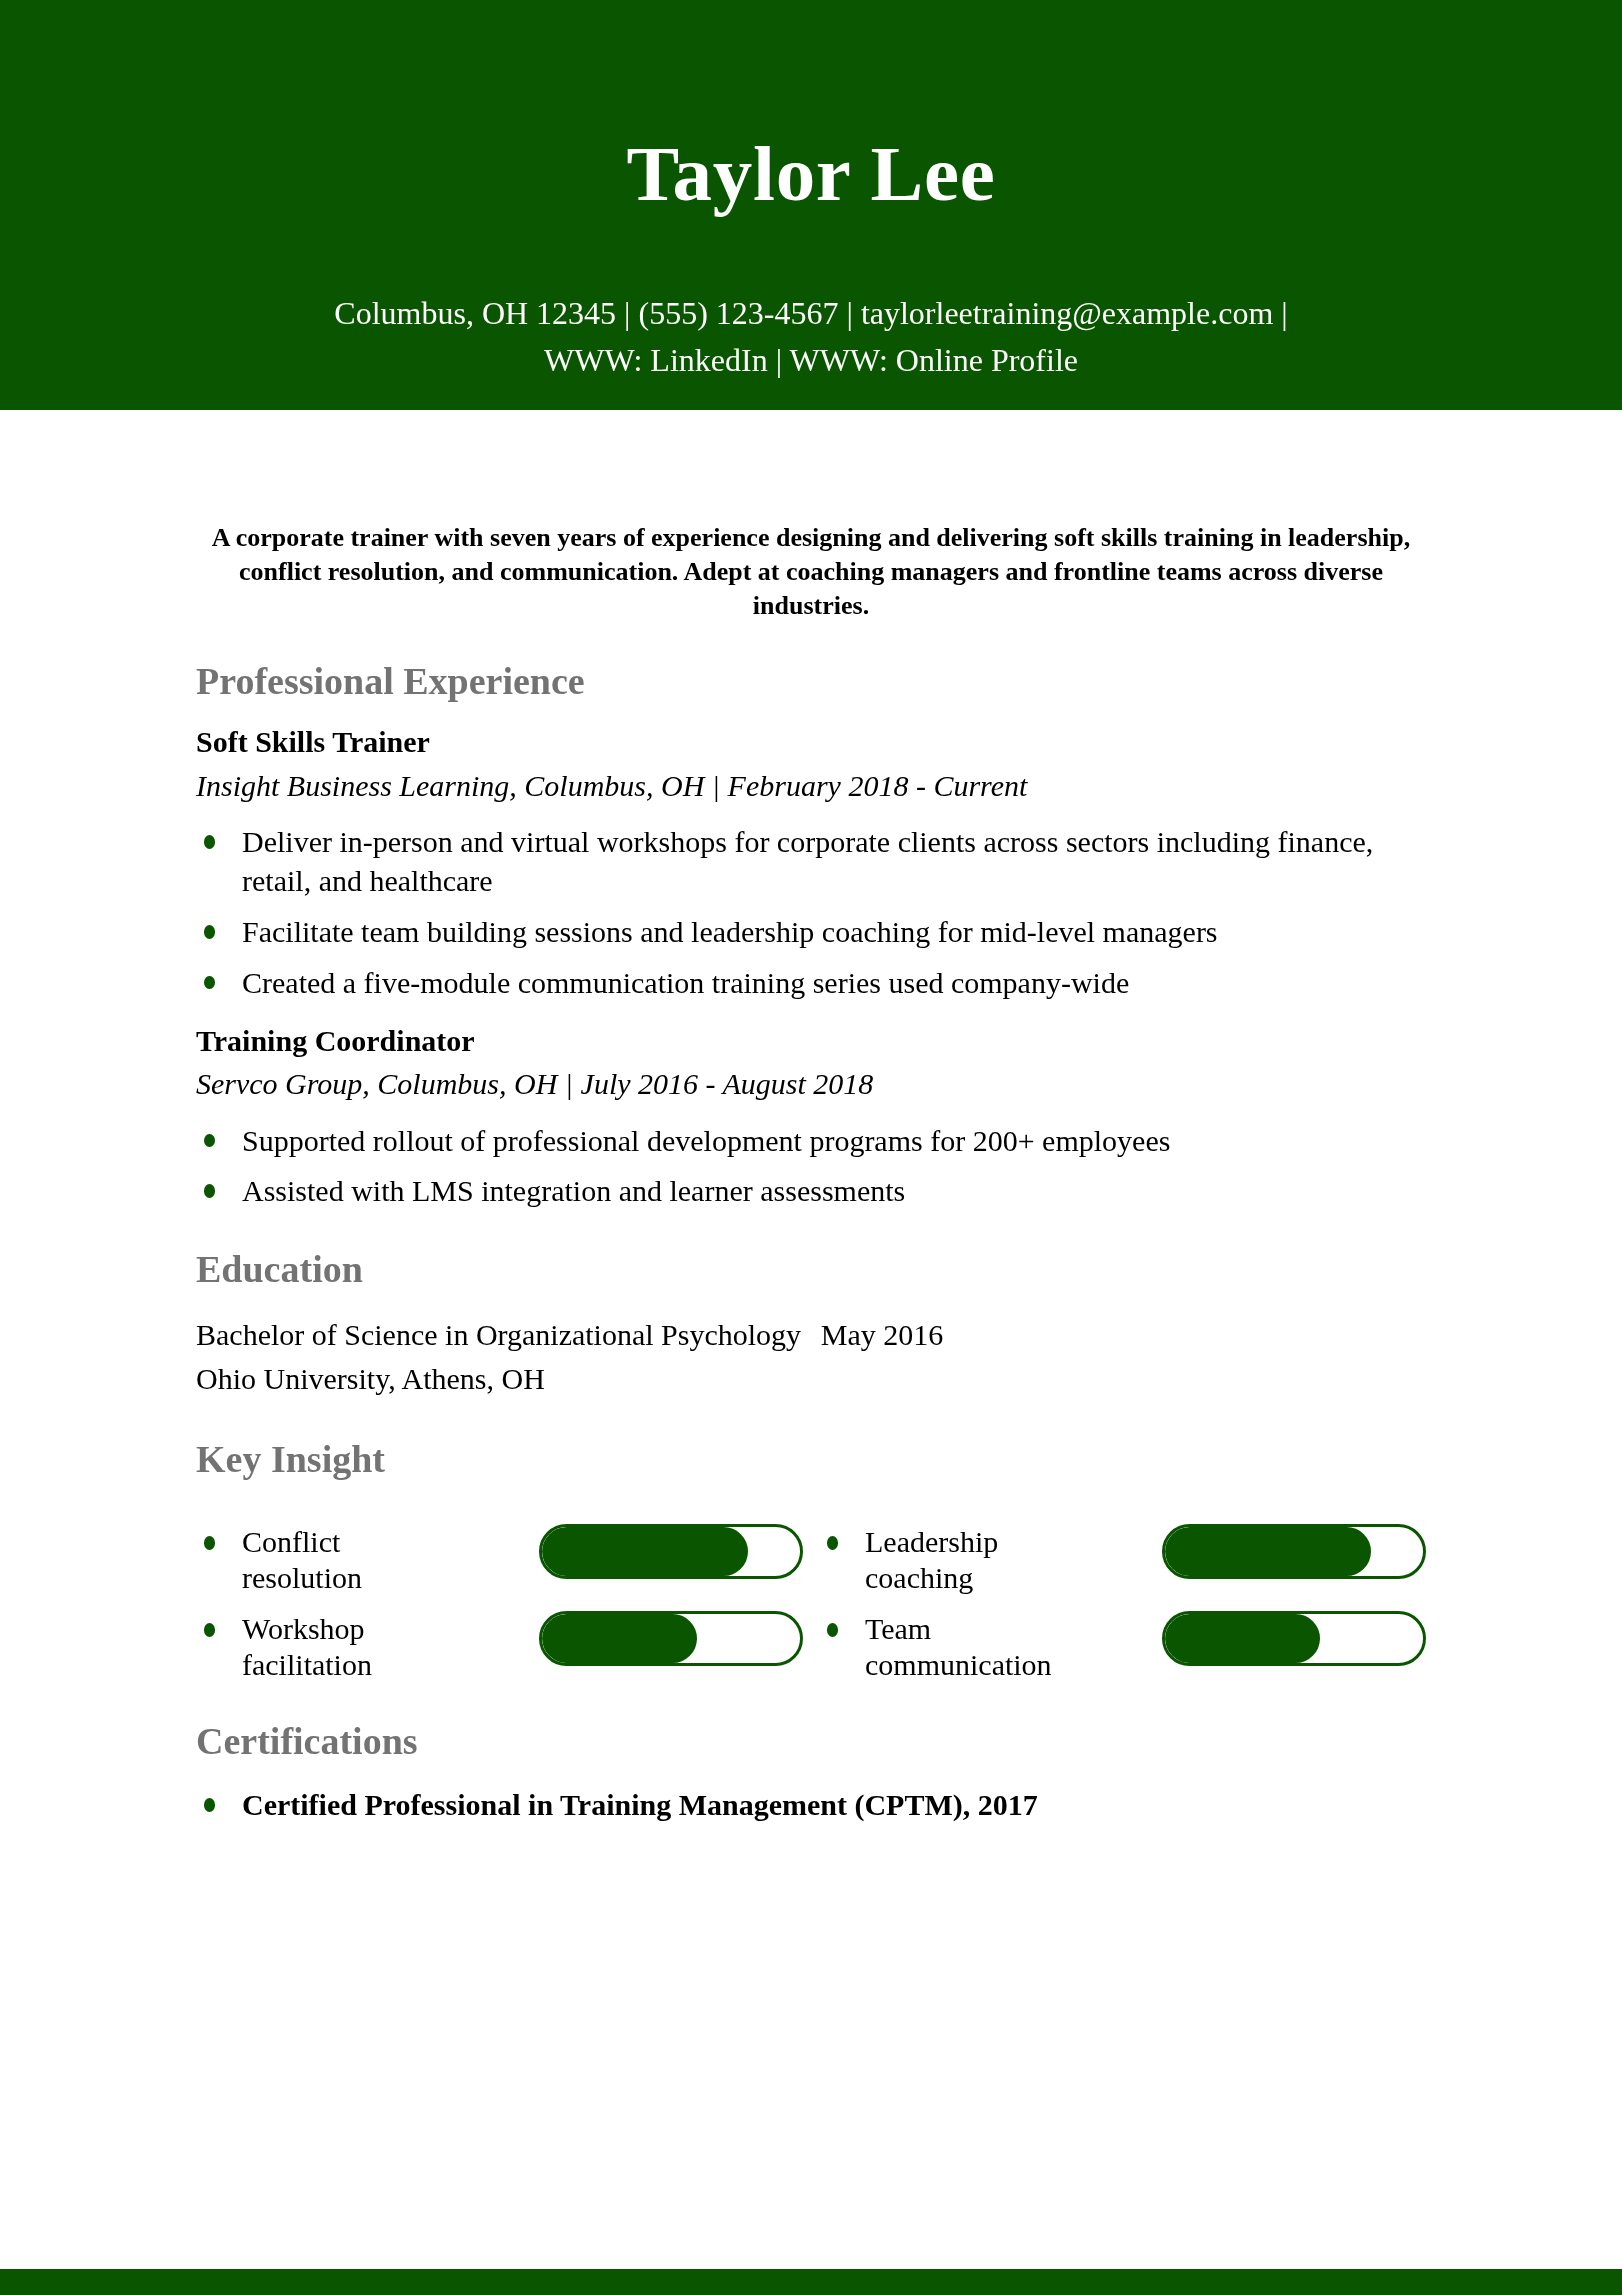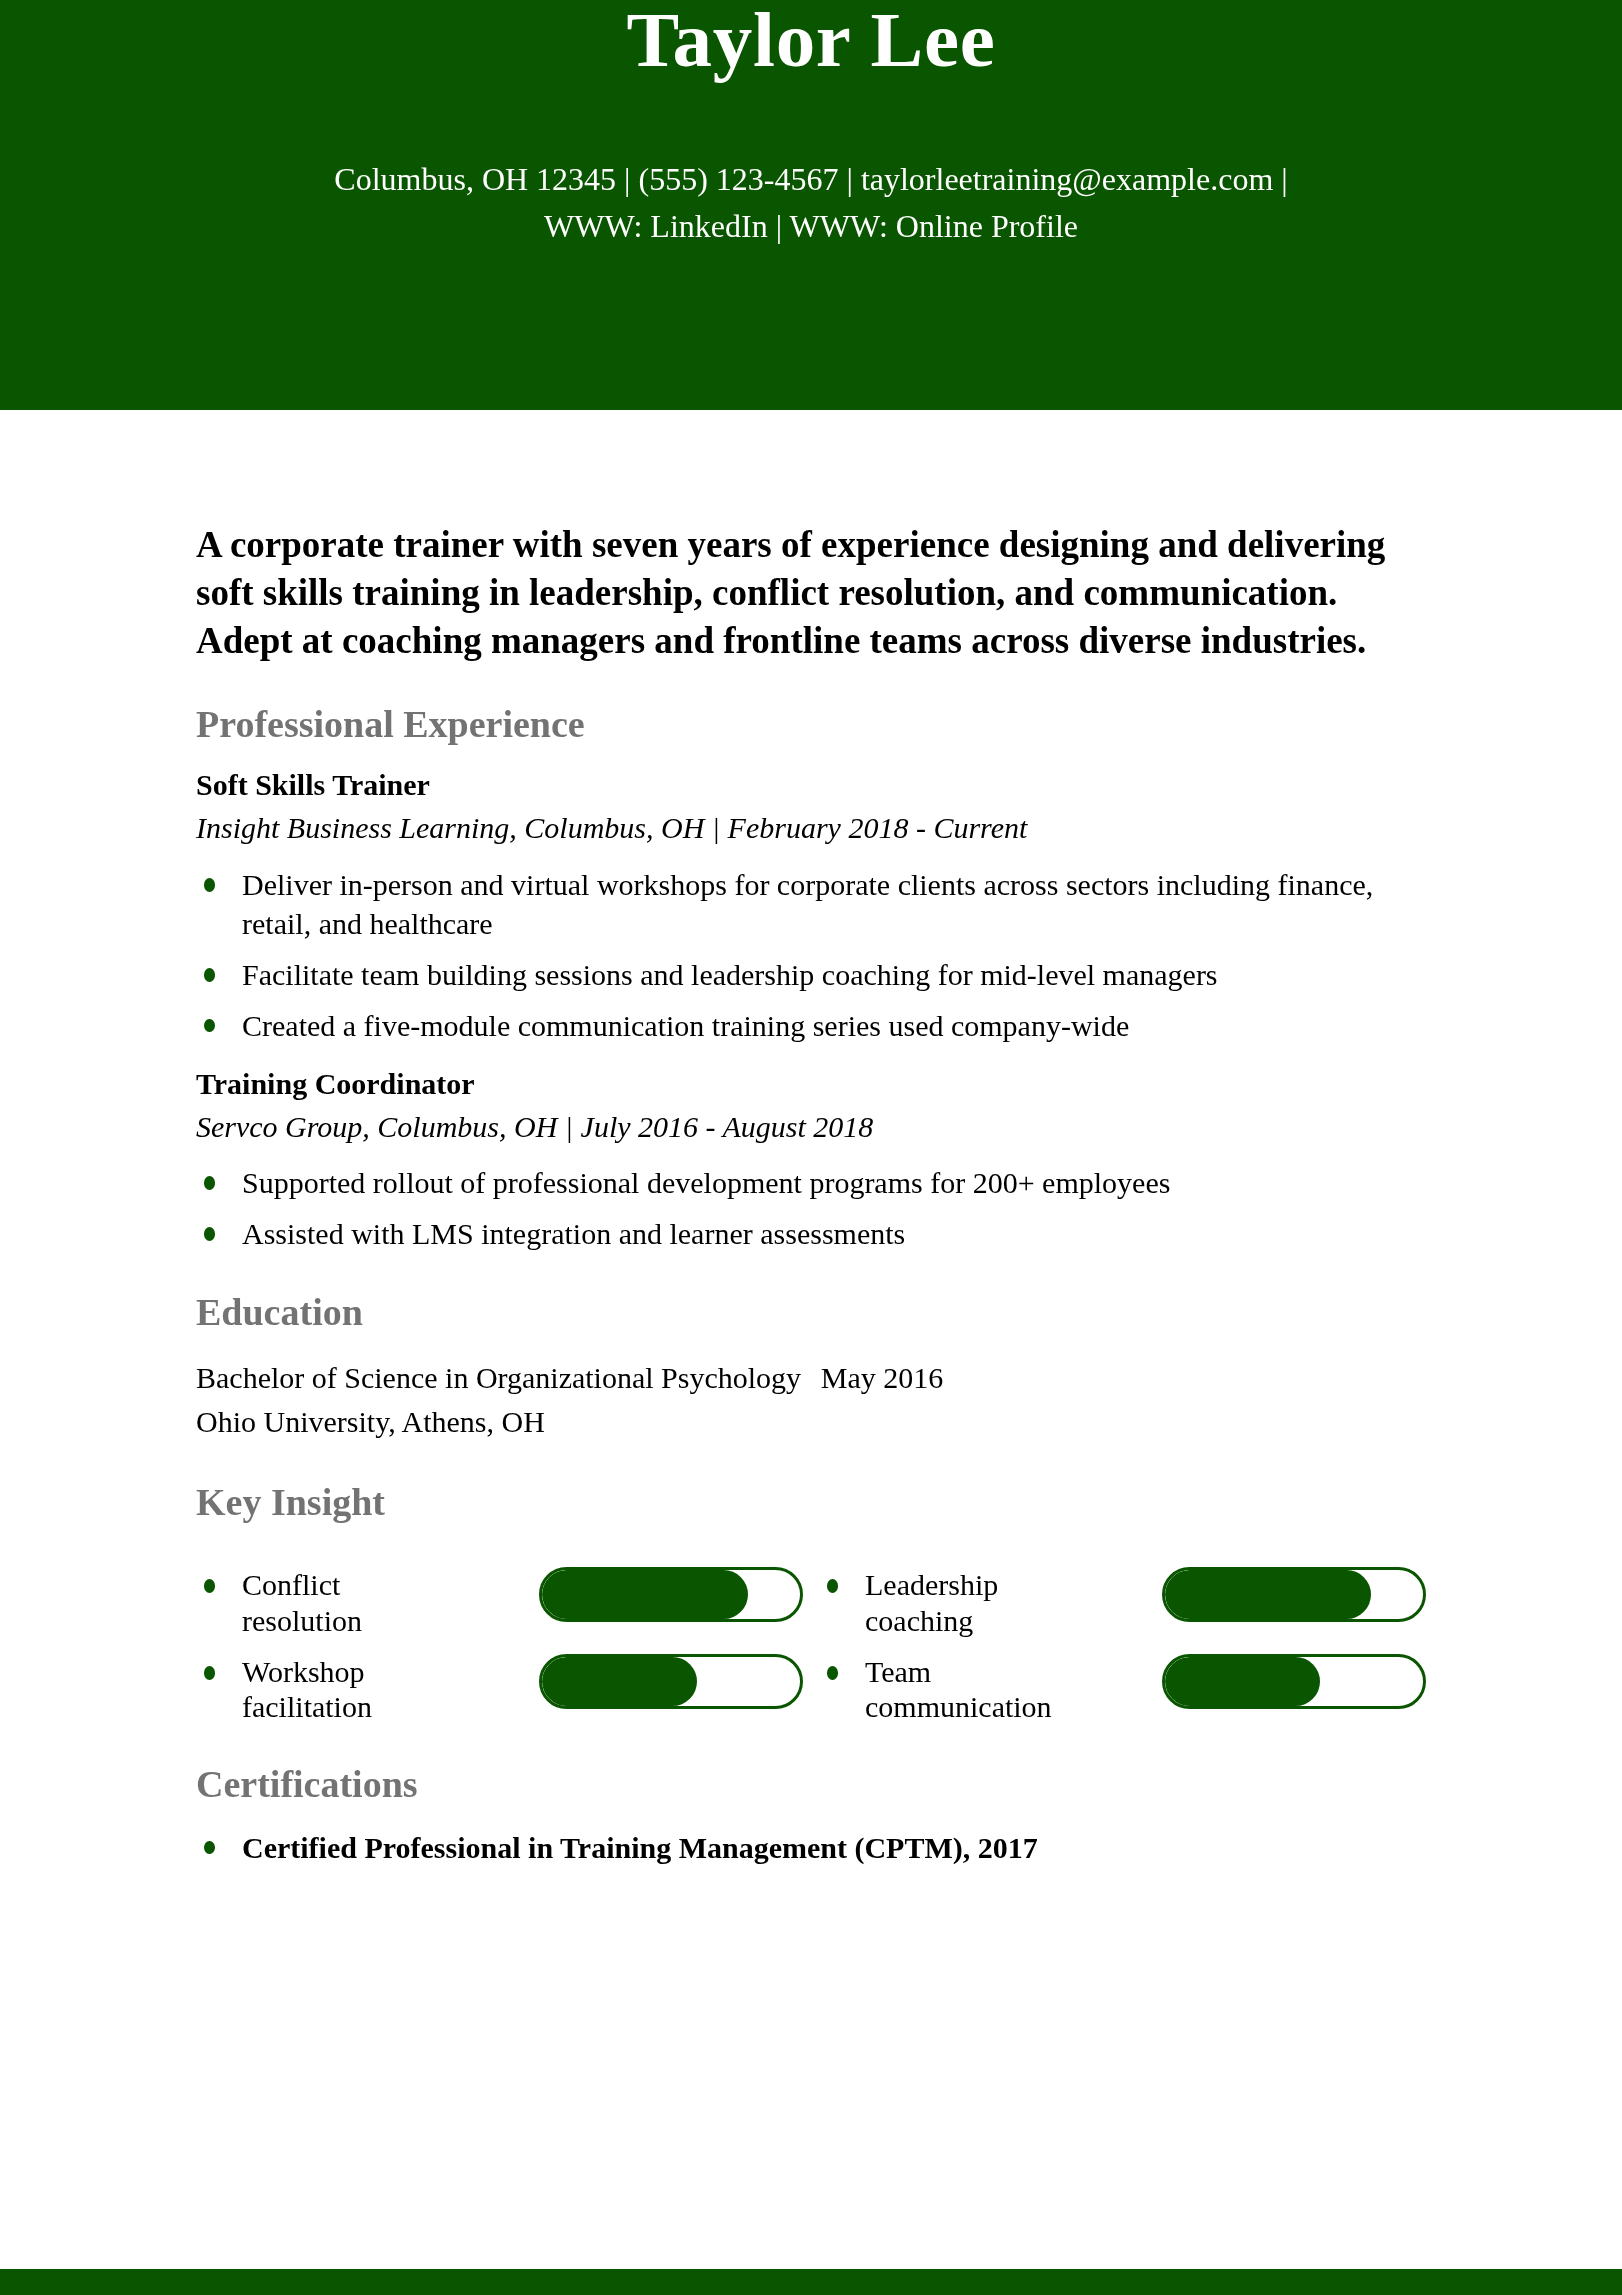--- a/index.html
+++ b/index.html
@@ -14,20 +14,21 @@
   }
 
   
   .header {
     box-sizing: border-box;
     width: 100%;
     height: 410px;
     background: #0a5600;
     color: #ffffff;
     text-align: center;
+    padding-top: 134px;
   }
   .name {
     font-size: 79px;
     font-weight: bold;
     line-height: 1.0;
     letter-spacing: 0.7px;
   }
   .contact {
     margin-top: 77px;
     font-size: 32px;
@@ -35,23 +36,24 @@
     font-weight: normal;
   }
 
   
   .main {
     box-sizing: border-box;
     padding: 0 196px;
   }
   .summary {
     margin-top: 111px;
-    font-size: 37px;
+    font-size: 26px;
     font-weight: bold;
     line-height: 1.3;
+    text-align: center;
   }
   h2.section-heading {
     margin: 37px 0 22px 0;
     text-align: left;
     color: #737373;
     font-size: 38px;
     font-weight: bold;
   }
 
   

